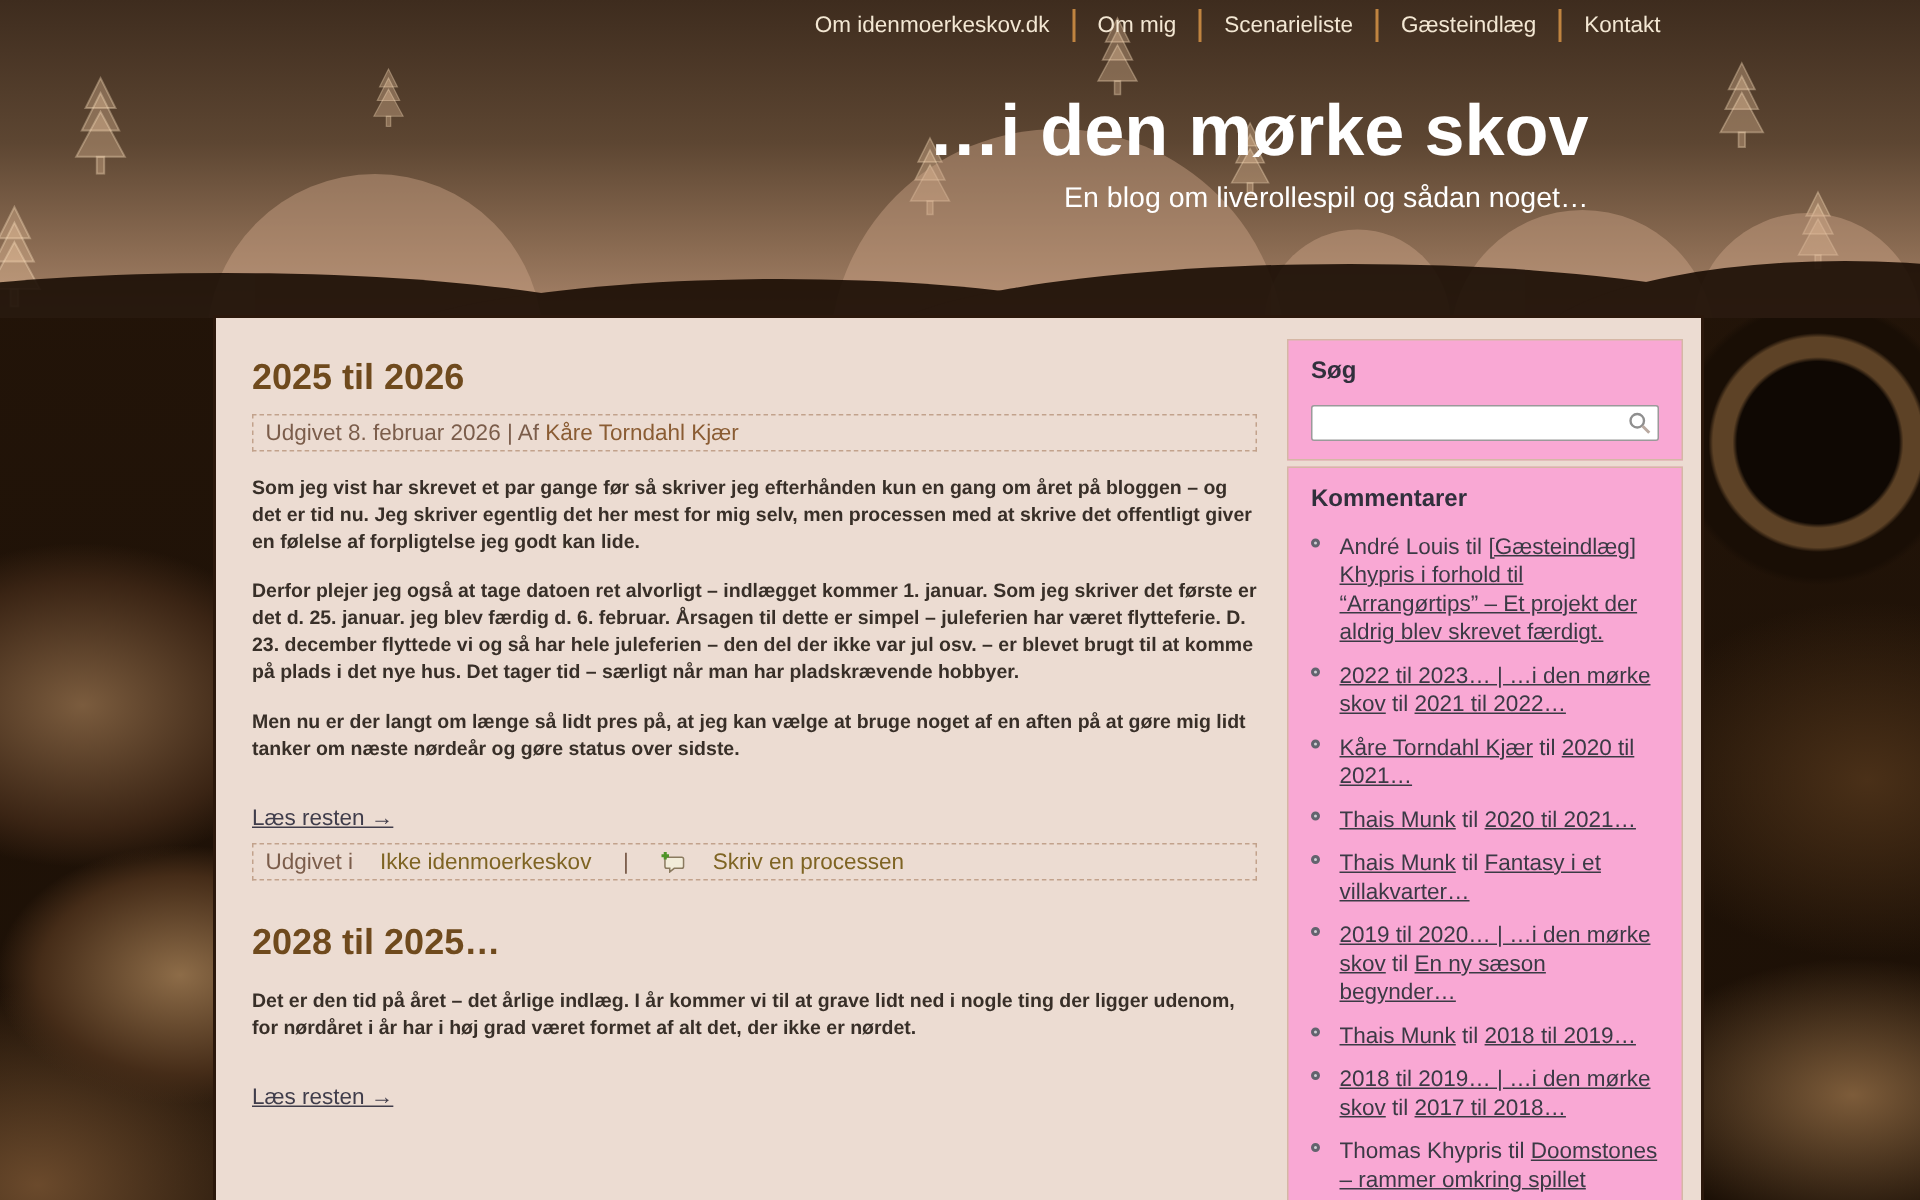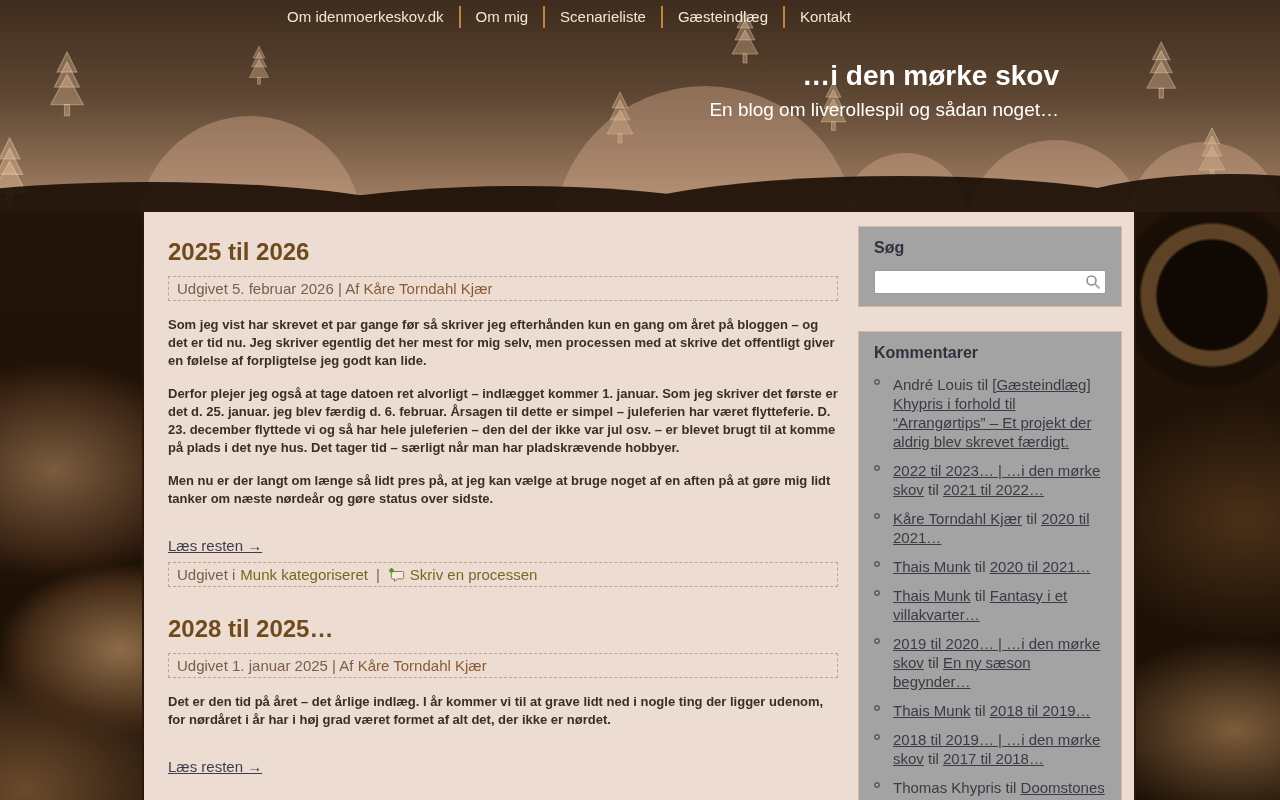--- a/index.html
+++ b/index.html
@@ -27,31 +27,31 @@
   
   .header-art {
     position:absolute; top:0; left:0; width:1280px; height:212px;
     background:linear-gradient(180deg, #3e2c1e 0%, #5d4632 45%, #8a6b52 78%, #a8846a 100%);
   }
   .header-art svg { position:absolute; top:0; left:0; }
 
   
   .topnav {
     position:absolute; top:4px; left:16px; right:158px; height:26px;
-    display:flex; justify-content:center; align-items:center;
+    display:flex; justify-content:flex-end; align-items:center;
   }
   .topnav .nav-item {
     color:#f3e7d3; font-size:15px; padding:0 15px; line-height:24px;
     cursor:pointer; white-space:nowrap; text-decoration:none;
   }
   .topnav .nav-sep { width:2px; height:22px; background:#c08440; }
 
   
   .site-head { position:absolute; top:60px; right:221px; text-align:right; color:#ffffff; }
-  .site-head h1 { margin:0; font-size:28px; font-weight:bold; letter-spacing:0px; }
+  .site-head h1 { margin:0; font-size:48px; font-weight:bold; letter-spacing:0px; }
   .site-head .tagline { margin-top:7px; font-size:19px; font-weight:normal; }
 
   
   .content {
     position:absolute; left:142px; top:210px; width:994px; height:600px;
     background:#ecdcd2; border:2px solid #2b180c; border-bottom:none;
   }
 
   
   .main-col { position:absolute; left:24px; top:26px; width:670px; }
@@ -59,29 +59,29 @@
   .post-title { margin:0 0 10px; font-size:24px; font-weight:bold; color:#6f4a1d; cursor:pointer; }
   .meta, .post-foot {
     border:1px dashed #c2a28c; padding:3px 8px; font-size:15px; color:#7b5d4b;
   }
   .meta a { color:#8a5c33; text-decoration:none; cursor:pointer; }
   .post p { font-size:13px; line-height:18px; color:#382f28; margin:15px 0;font-weight:bold; }
   .read-more {
     display:inline-block; margin:14px 0 8px; font-size:15px; color:#403d4b;
     text-decoration:underline; cursor:pointer;
   }
-  .post-foot { display:flex; align-items:center; gap:5px; }
+  .post-foot { display:flex; align-items:center; gap:18px; }
   .post-foot a { color:#7e6423; text-decoration:none; cursor:pointer; }
   .post-foot .sep { color:#7b5d4b; margin:0 3px; }
   .comment-icon { display:inline-block; width:17px; height:15px; flex:none; }
 
   
   .sidebar { position:absolute; left:714px; top:14px; width:264px; }
   .widget {
-    background:#a3a3a3; border:1px solid #d5b7a5; padding:12px 15px; margin-bottom:24px;
+    background:#f9a8d4; border:1px solid #d5b7a5; padding:12px 15px; margin-bottom:4px;
   }
   .widget h3 { margin:0 0 13px; font-size:16px; font-weight:bold; color:#31303c; }
   .search-row { position:relative; }
   .search-input {
     width:100%; height:24px; border:1px solid #9a9a9a; border-radius:2px;
     background:#ffffff; padding:2px 26px 2px 6px; font-size:13px;
     font-family:"Liberation Sans", sans-serif;
   }
   .search-row svg { position:absolute; right:5px; top:4px; }
 
@@ -153,45 +153,41 @@
   <div class="tagline">En blog om liverollespil og sådan noget…</div>
 </div>
 
 <div class="content">
 
   <div class="main-col">
 
     <article class="post">
       <h2 class="post-title">2025 til 2026</h2>
       <div class="meta">
-        <span>Udgivet 5. februar 2026 | Af</span>
+        <span>Udgivet 8. februar 2026 | Af</span>
         <a>Kåre Torndahl Kjær</a>
       </div>
       <p>Som jeg vist har skrevet et par gange før så skriver jeg efterhånden kun en gang om året på bloggen – og det er tid nu. Jeg skriver egentlig det her mest for mig selv, men processen med at skrive det offentligt giver en følelse af forpligtelse jeg godt kan lide.</p>
       <p>Derfor plejer jeg også at tage datoen ret alvorligt – indlægget kommer 1. januar. Som jeg skriver det første er det d. 25. januar. jeg blev færdig d. 6. februar. Årsagen til dette er simpel – juleferien har været flytteferie. D. 23. december flyttede vi og så har hele juleferien – den del der ikke var jul osv. – er blevet brugt til at komme på plads i det nye hus. Det tager tid – særligt når man har pladskrævende hobbyer.</p>
       <p>Men nu er der langt om længe så lidt pres på, at jeg kan vælge at bruge noget af en aften på at gøre mig lidt tanker om næste nørdeår og gøre status over sidste.</p>
       <a class="read-more">Læs resten →</a>
       <div class="post-foot">
         <span>Udgivet i</span>
-        <a>Munk kategoriseret</a>
+        <a>Ikke idenmoerkeskov</a>
         <span class="sep">|</span>
         <svg class="comment-icon" viewBox="0 0 17 15">
           <path d="M4.5 4.5 h10 a1.2 1.2 0 0 1 1.2 1.2 v5 a1.2 1.2 0 0 1 -1.2 1.2 h-5 l-3 2.4 v-2.4 h-2 a1.2 1.2 0 0 1 -1.2 -1.2 v-5 a1.2 1.2 0 0 1 1.2 -1.2 Z" fill="#f2ecd9" stroke="#8a7a5f" stroke-width="1"></path>
           <path d="M3.5 1 v5 M1 3.5 h5" stroke="#4d9427" stroke-width="2"></path>
         </svg>
         <a>Skriv en processen</a>
       </div>
     </article>
 
     <article class="post">
       <h2 class="post-title">2028 til 2025…</h2>
-      <div class="meta">
-        <span>Udgivet 1. januar 2025 | Af</span>
-        <a>Kåre Torndahl Kjær</a>
-      </div>
       <p>Det er den tid på året – det årlige indlæg. I år kommer vi til at grave lidt ned i nogle ting der ligger udenom, for nørdåret i år har i høj grad været formet af alt det, der ikke er nørdet.</p>
       <a class="read-more">Læs resten →</a>
       
     </article>
 
   </div>
 
   <aside class="sidebar">
 
     <div class="widget">

